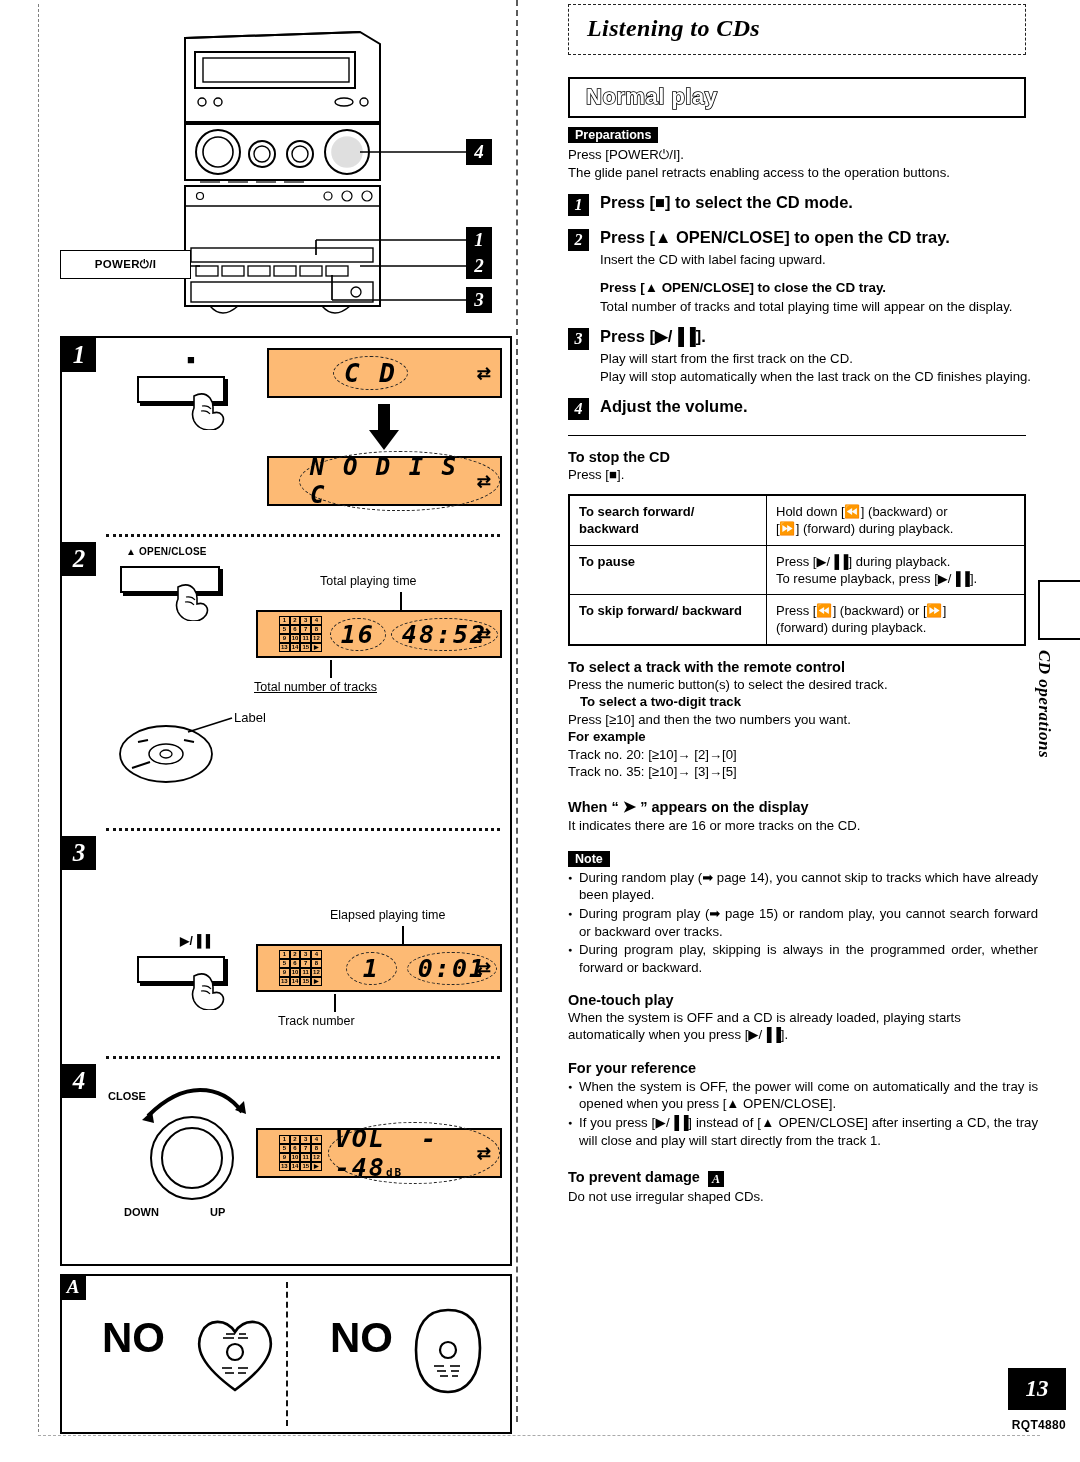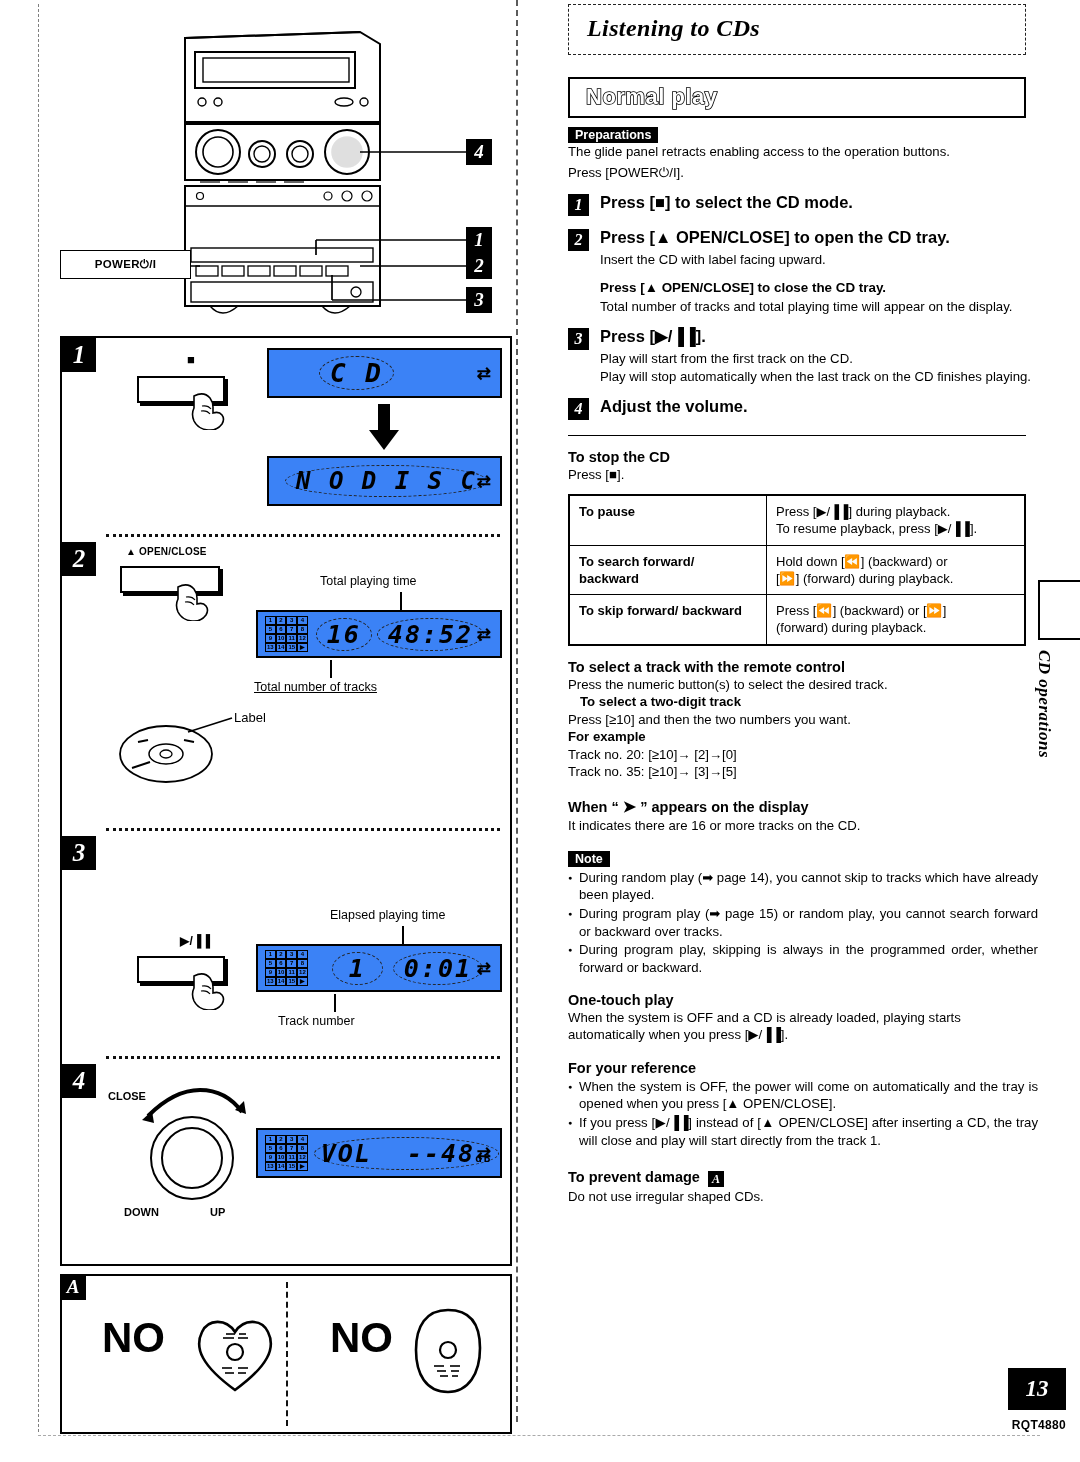--- a/index.html
+++ b/index.html
@@ -53,22 +53,22 @@
 
   
   .btn-graphic{position:absolute;width:88px;height:27px;
     border:2px solid #000;background:#fff;box-sizing:border-box;
     box-shadow:3px 3px 0 #000;}
   .hand{position:absolute;width:44px;height:40px;}
   .btn-label{position:absolute;font-size:10px;font-weight:bold;letter-spacing:.2px;}
 
   
   .lcd{
-    position:absolute;border:2.2px solid #000;background:#3b82f6;
-    box-sizing:border-box;display:flex;align-items:center;
+    position:absolute;border:2.2px solid #000;background:#fdba74;
+    box-sizing:border-box;display:flex;align-items:center;padding-left:14px;
   }
   .seg{
     font-family:"DejaVu Sans Mono", monospace;
     font-weight:bold;letter-spacing:2px;
     font-style:italic;
   }
   .lcd-ellipse{
     border:1.5px dashed #222;border-radius:50%;
     padding:1px 10px;display:inline-block;
   }
@@ -473,22 +473,22 @@
     <div class="title-box">
       <h1>Listening to CDs</h1>
     </div>
 
     <div class="section-bar">
       <span class="hollow">Normal play</span>
     </div>
 
     <div>
       <span class="tag">Preparations</span>
+      <p style="margin-top:3px;">Press [POWER⏻/I].</p>
       <p>The glide panel retracts enabling access to the operation buttons.</p>
-      <p style="margin-top:3px;">Press [POWER⏻/I].</p>
     </div>
 
     <div class="step-row">
       <div class="step-num">1</div>
       <div class="step-body">
         <div class="step-head">Press [■] to select the CD mode.</div>
       </div>
     </div>
 
     <div class="step-row">
@@ -518,31 +518,31 @@
     </div>
 
     <hr class="rule">
 
     <h3 class="sub">To stop the CD</h3>
     <p>Press [■].</p>
 
     <table class="ops">
       <tbody>
           <tr>
+        <td class="lbl">To search forward/ backward</td>
+        <td>
+          <div>Hold down [⏪] (backward) or</div>
+          <div>[⏩] (forward) during playback.</div>
+        </td>
+      </tr>
+      <tr>
         <td class="lbl">To pause</td>
         <td>
           <div>Press [▶/▐▐] during playback.</div>
           <div>To resume playback, press [▶/▐▐].</div>
-        </td>
-      </tr>
-      <tr>
-        <td class="lbl">To search forward/ backward</td>
-        <td>
-          <div>Hold down [⏪] (backward) or</div>
-          <div>[⏩] (forward) during playback.</div>
         </td>
       </tr>
       <tr>
         <td class="lbl">To skip forward/ backward</td>
         <td>
           <div>Press [⏪] (backward) or [⏩]</div>
           <div>(forward) during playback.</div>
         </td>
       </tr>
     </tbody>

